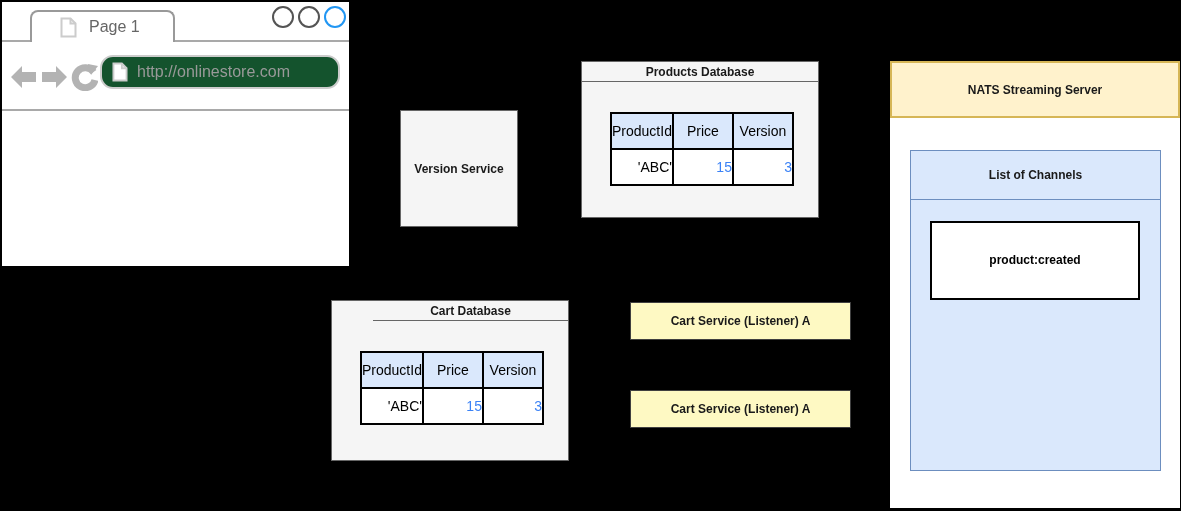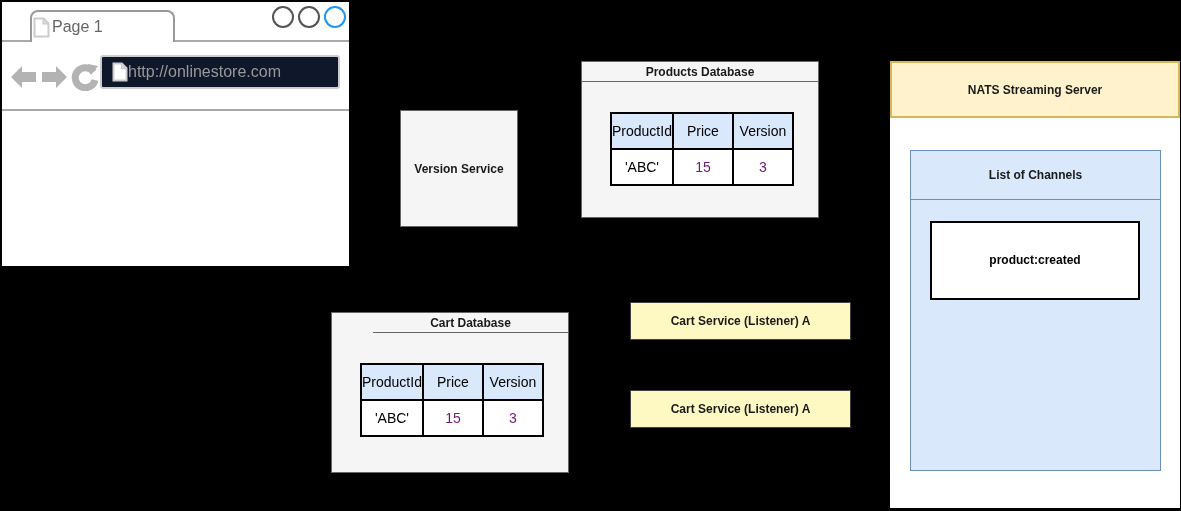--- a/index.html
+++ b/index.html
@@ -16,36 +16,36 @@
   .browser-window {
     position: absolute; left: 2px; top: 2px;
     width: 347px; height: 264px;
     background: #fff;
   }
   .tabstrip-line { position:absolute; left:0; top:38px; width:100%; height:2px; background:#a9a9a9; }
   .browser-tab {
     position:absolute; left:28px; top:8px; width:145px; height:32px;
     background:#fff; border:2px solid #999; border-bottom:none;
     border-radius:8px 8px 0 0;
-    display:flex; align-items:center; gap:2px; padding-left:1px;
+    display:flex; align-items:center; gap:12px; padding-left:28px;
     z-index:2; cursor:default;
   }
   .tab-label { font-size:16px; color:#666; }
   .doc-icon { display:block; }
   .win-controls { position:absolute; left:270px; top:4px; display:flex; gap:4px; }
   .wc { width:22px; height:22px; border-radius:50%; border:2px solid #545454; background:#fff; }
   .wc.active { border-color:#2196f3; }
   .nav-icon { position:absolute; }
   .back-icon { left:8px; top:63px; }
   .forward-icon { left:39px; top:63px; }
   .refresh-icon { left:69px; top:61px; }
   .url-field {
     position:absolute; left:98px; top:53px; width:240px; height:34px;
-    border:2px solid #ccc; border-radius:3px; background:#0f172a;
-    display:flex; align-items:center; padding-left:10px;
+    border:2px solid #ccc; border-radius:13px; background:#14532d;
+    display:flex; align-items:center; gap:9px; padding-left:10px;
   }
   .url-text { font-size:16px; color:#999; white-space:nowrap; }
   .content-line { position:absolute; left:0; top:107px; width:100%; height:2px; background:#a9a9a9; }
 
   
   .shape-label { font-weight:bold; font-size:12px; color:#1a1a1a; text-align:center; }
   .product-service {
     position:absolute; left:400px; top:110px; width:118px; height:117px;
     background:#f5f5f5; border:1px solid #666;
     display:flex; align-items:center; justify-content:center;
@@ -57,34 +57,34 @@
   }
   .cart-service.first  { top:302px; }
   .cart-service.second { top:390px; }
 
   
   .db-container {
     position:absolute; width:238px;
     background:#f5f5f5; border:1px solid #666;
   }
   .db-container.products { left:581px; top:61px;  height:157px; }
-  .db-container.cart     { left:331px; top:312px; height:161px;padding-left:41px; }
+  .db-container.cart     { left:331px; top:300px; height:161px;padding-left:41px; }
   .db-title {
     height:20px; border-bottom:1px solid #666;
     display:flex; align-items:center; justify-content:center;
   }
   .db-table { position:absolute; left:28px; top:50px; border-collapse:collapse; }
   .db-table th, .db-table td {
     width:60px; height:36px; border:2px solid #000;
     text-align:center; vertical-align:middle;
     font-size:14px; font-weight:normal; color:#000;
   }
   .db-table th { background:#dae8fc; }
-  .db-table td { background:#fff; }
-  .db-table td.val-red { color:#701a75; }
+  .db-table td { background:#fff;text-align:right; }
+  .db-table td.val-red { color:#3b82f6; }
 
   
   .nats {
     position:absolute; left:890px; top:61px; width:290px; height:447px;
     background:#fff;
   }
   .nats-header {
     position:absolute; left:0; top:0; width:100%; height:57px;
     background:#fff2cc; border:2px solid #d6b656;
     display:flex; align-items:center; justify-content:center;

